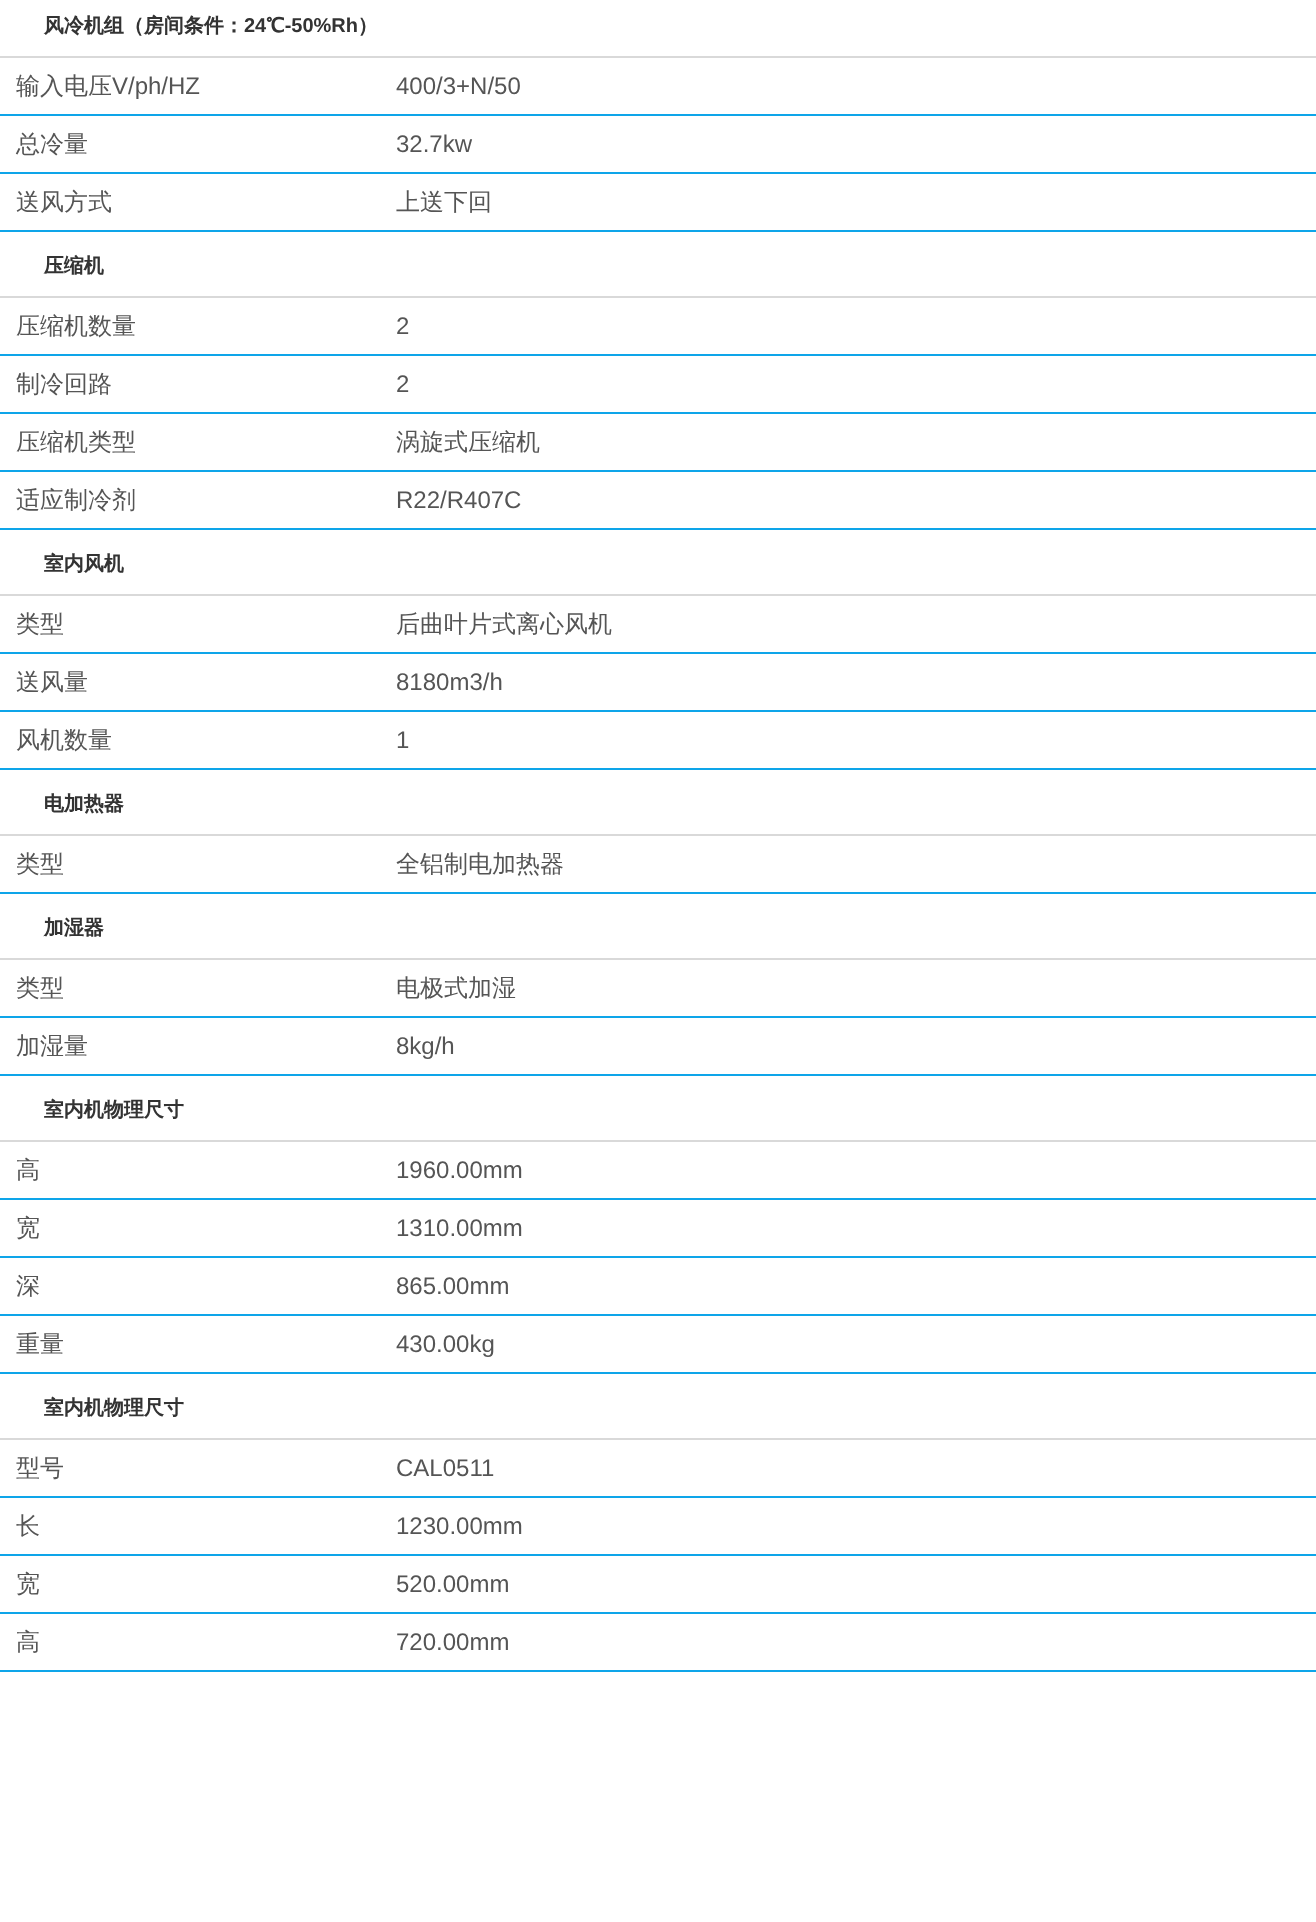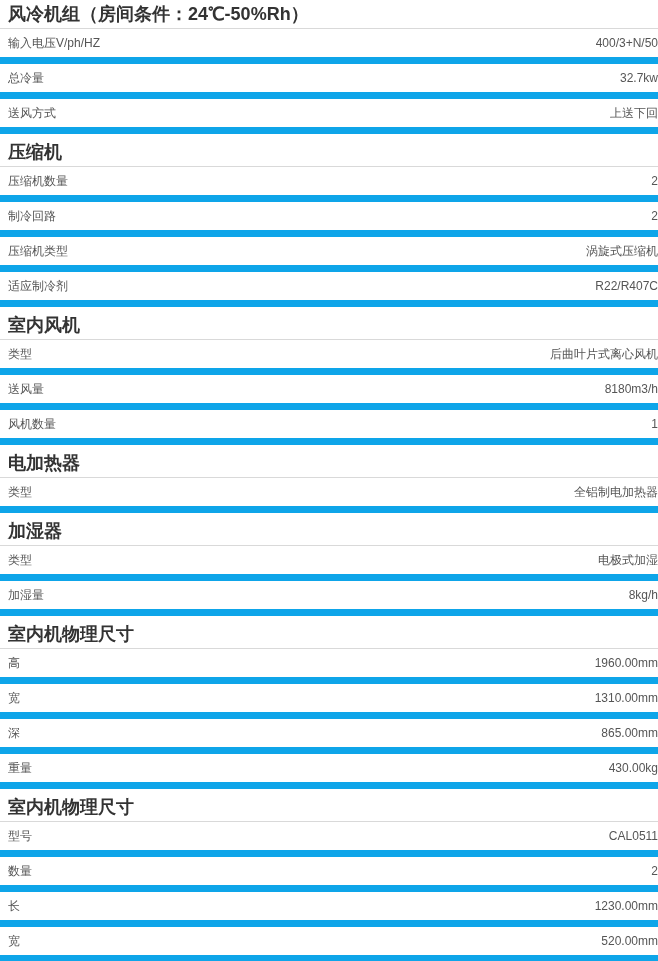--- a/index.html
+++ b/index.html
@@ -16,43 +16,42 @@
   .spec-table {
     width: 658px;
     border-collapse: collapse;
     table-layout: fixed;
   }
   .spec-table col.c1 { width: 190px; }
   .spec-table col.c2 { width: 468px; }
 
   .section-row td {
     border-bottom: 1px solid #d9d9d9;
-    padding: 10px 0 6px 8px;
+    padding: 10px 0 6px 22px;
     font-weight: bold;
     color: #333333;
-    font-size: 18px;
+    font-size: 10px;
     vertical-align: bottom;
     line-height: 16px;
   }
   .section-row.first td {
     padding-top: 6px;
   }
   .spec-row td {
-    border-bottom: 7px solid #0ea5e9;
+    border-bottom: 1px solid #0ea5e9;
     padding: 6px 0 6px 8px;
     vertical-align: middle;
     line-height: 16px;
     color: #555555;
   }
   .spec-row td.label {
     color: #555555;
   }
   .spec-row td.value {
     color: #555555;
-    text-align: right;
   }
 </style>
 </head>
 <body>
 
 <table class="spec-table">
   <colgroup>
     <col class="c1">
     <col class="c2">
   </colgroup>
@@ -144,24 +143,20 @@
         <td class="value">430.00kg</td>
       </tr>
       <tr class="section-row">
         <td colspan="2">室内机物理尺寸</td>
       </tr>
       <tr class="spec-row">
         <td class="label">型号</td>
         <td class="value">CAL0511</td>
       </tr>
       <tr class="spec-row">
-        <td class="label">数量</td>
-        <td class="value">2</td>
-      </tr>
-      <tr class="spec-row">
         <td class="label">长</td>
         <td class="value">1230.00mm</td>
       </tr>
       <tr class="spec-row">
         <td class="label">宽</td>
         <td class="value">520.00mm</td>
       </tr>
       <tr class="spec-row">
         <td class="label">高</td>
         <td class="value">720.00mm</td>

